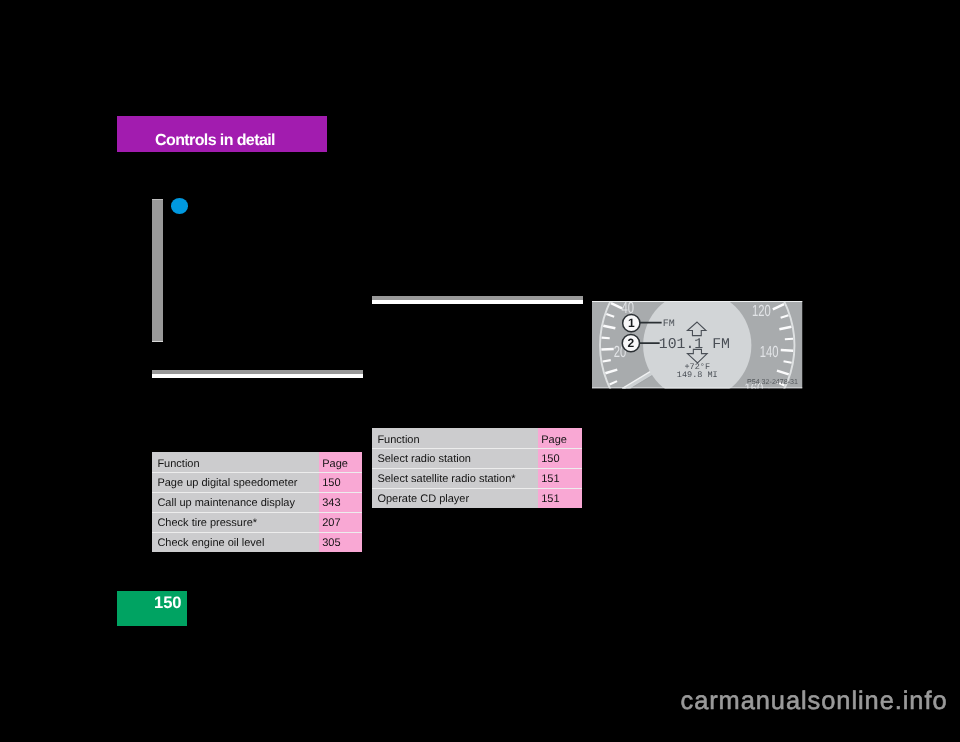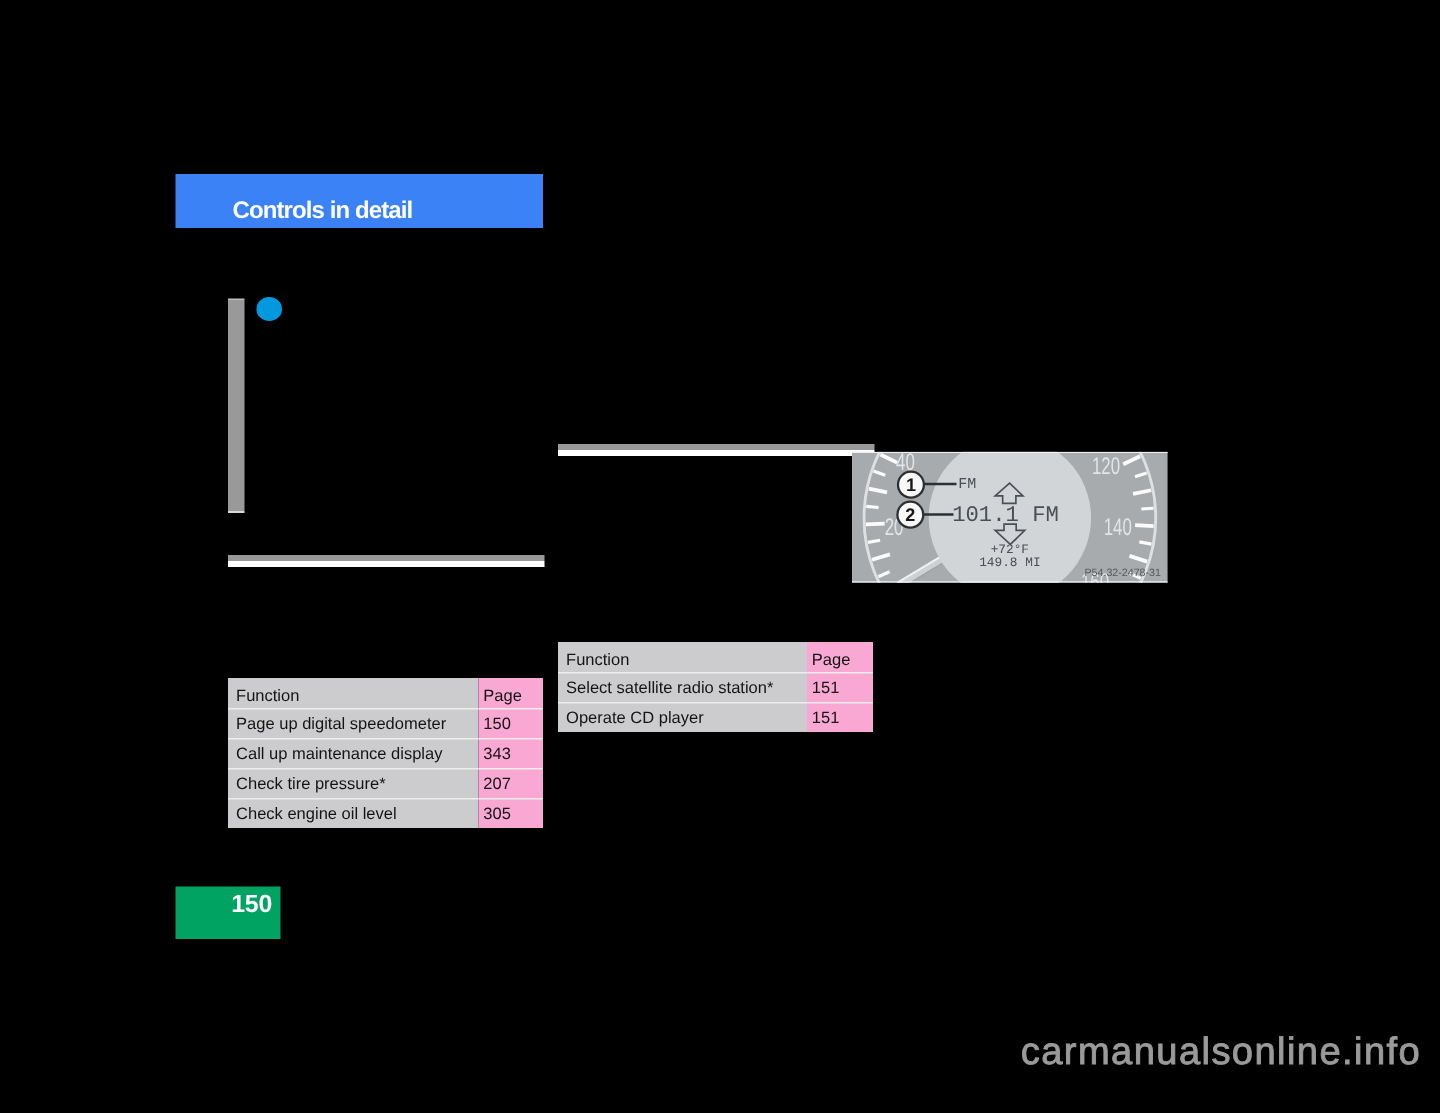--- a/index.html
+++ b/index.html
@@ -2,22 +2,22 @@
 <html><head>
 <meta charset="utf-8">
 <title>Controls in detail</title>
 <style>
   html,body{margin:0;padding:0;}
   body{width:960px;height:742px;background:#000;overflow:hidden;
        font-family:"Liberation Sans",sans-serif;
        -webkit-font-smoothing:antialiased;text-rendering:geometricPrecision;}
   .page{position:relative;width:960px;height:742px;}
   
-  .section-header{position:absolute;left:117px;top:116px;width:245px;height:36px;
-       background:#3b82f6;}
+  .section-header{position:absolute;left:117px;top:116px;width:197px;height:36px;
+       background:#a21caf;padding-left:13px;}
   .section-header .title{position:absolute;left:38px;top:17.2px;color:#fff;
        font-size:16px;line-height:16px;font-weight:bold;letter-spacing:-0.6px;}
   
   .vbar{position:absolute;left:152px;top:199px;width:11.3px;height:143px;
        background:linear-gradient(to bottom,#bdbdbd 0,#bdbdbd 1px,#999 1px,#999 142px,#d8d8d8 142px,#d8d8d8 143px);}
   
   .bullet{position:absolute;left:171px;top:198px;width:17px;height:15.5px;border-radius:50%;
        background:#0099e0;}
   
   .rule{position:absolute;height:8px;
@@ -29,21 +29,21 @@
   
   table.ft{position:absolute;border-collapse:collapse;table-layout:fixed;}
   table.ft td{font-size:11px;color:#141414;padding:1.2px 0 0 5.4px;height:20px;
        vertical-align:middle;line-height:12px;box-sizing:border-box;
        border-top:1px solid #ededed;}
   table.ft tr:first-child td{border-top:none;}
   table.ft td:first-child{background:#ccccce;}
   table.ft td:last-child{background:#f9a8d4;padding-left:3.2px;}
   table.ft tr.hdr td{font-weight:normal;padding-top:3.6px;}
   
-  .figure{position:absolute;left:568px;top:301px;width:210.5px;height:108px;overflow:hidden;}
+  .figure{position:absolute;left:592px;top:301px;width:210.5px;height:108px;overflow:hidden;}
   .figure svg{display:block;}
   
   .wm{position:absolute;left:680.5px;top:689px;color:#9a9a9a;
        font-size:25.4px;line-height:25.4px;letter-spacing:0.95px;
        -webkit-text-stroke:0.6px #9a9a9a;}
 </style>
 </head>
 <body>
 
 <div class="page">
@@ -93,20 +93,24 @@
 
   <table class="ft" id="right-table" style="left:372px;top:428px;width:210px;">
     <colgroup>
         <col style="width:166px">
         <col style="width:44px">
       </colgroup>
     <tbody>
         <tr class="hdr">
           <td>Function</td>
           <td>Page</td>
+        </tr>
+        <tr class="row alt">
+          <td>Select radio station</td>
+          <td>150</td>
         </tr>
         <tr class="row">
           <td>Select satellite radio station*</td>
           <td>151</td>
         </tr>
         <tr class="row alt">
           <td>Operate CD player</td>
           <td>151</td>
         </tr>
       </tbody>

